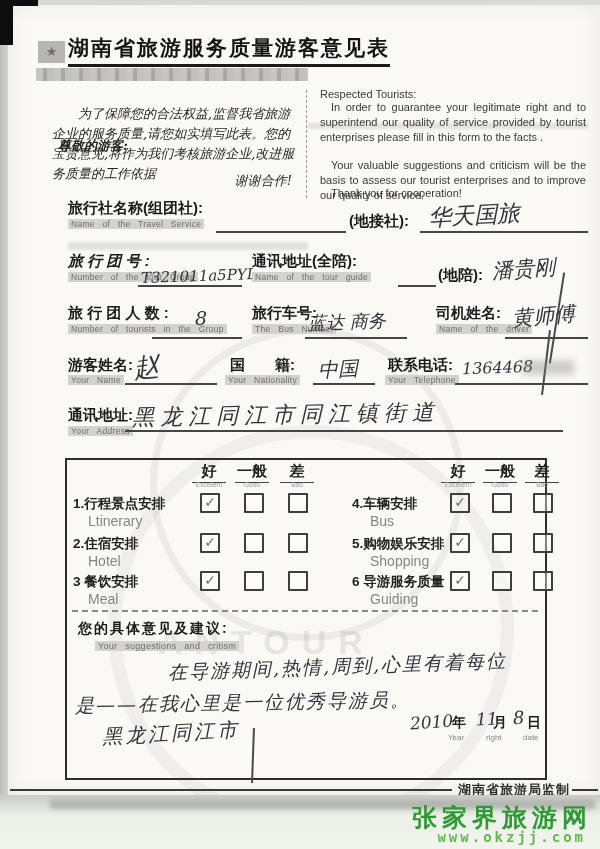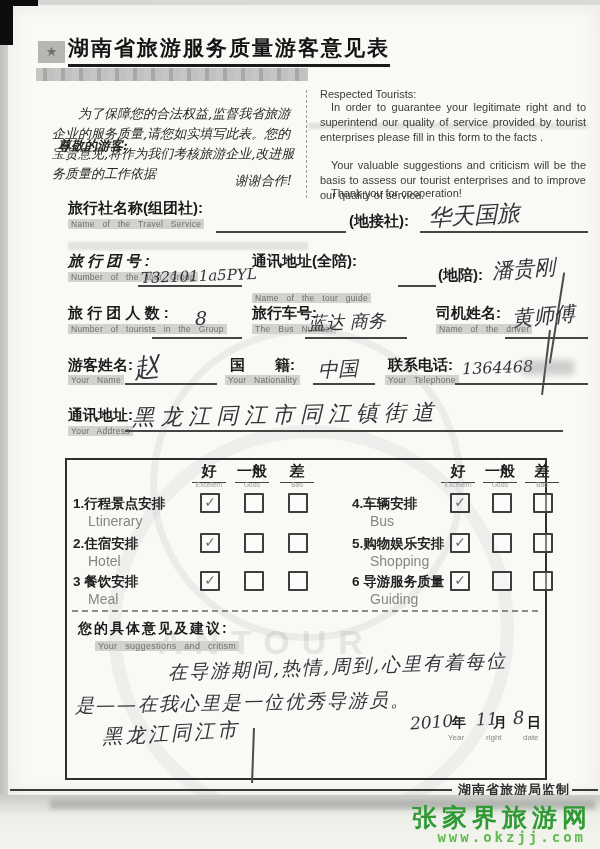--- a/index.html
+++ b/index.html
@@ -81,21 +81,21 @@
 <div class="uline" style="left:216px;top:231px;width:130px;"></div>
 <div class="abs label" style="left:349px;top:212px;">(地接社):</div>
 <div class="abs hw" style="left:428px;top:200px;font-size:23px;transform:rotate(-3deg);">华天国旅</div>
 <div class="uline" style="left:420px;top:231px;width:168px;"></div>
 
 <div class="abs label" style="left:68px;top:252px;font-style:italic;">旅 行 团 号 :</div>
 <div class="abs sub" style="left:68px;top:272px;">Number of the tour Group</div>
 <div class="abs hw" style="left:141px;top:267px;font-size:15px;transform:rotate(-2deg);">T321011a5PYL</div>
 <div class="uline" style="left:138px;top:285px;width:104px;"></div>
 <div class="abs label" style="left:252px;top:252px;">通讯地址(全陪):</div>
-<div class="abs sub" style="left:252px;top:272px;margin-top:21px;">Name of the tour guide</div>
+<div class="abs sub" style="left:252px;top:272px;">Name of the tour guide</div>
 <div class="uline" style="left:398px;top:285px;width:38px;"></div>
 <div class="abs label" style="left:438px;top:266px;">(地陪):</div>
 <div class="abs hw" style="left:492px;top:255px;font-size:21px;transform:rotate(-4deg);">潘贵刚</div>
 <div class="stroke" style="left:556px;top:272px;height:92px;transform:rotate(9deg);"></div>
 
 <div class="abs label" style="left:68px;top:304px;">旅 行 团 人 数 :</div>
 <div class="abs sub" style="left:68px;top:324px;">Number of tourists in the Group</div>
 <div class="abs hw" style="left:195px;top:307px;font-size:19px;">8</div>
 <div class="uline" style="left:152px;top:337px;width:90px;"></div>
 <div class="abs label" style="left:252px;top:304px;">旅行车号:</div>

